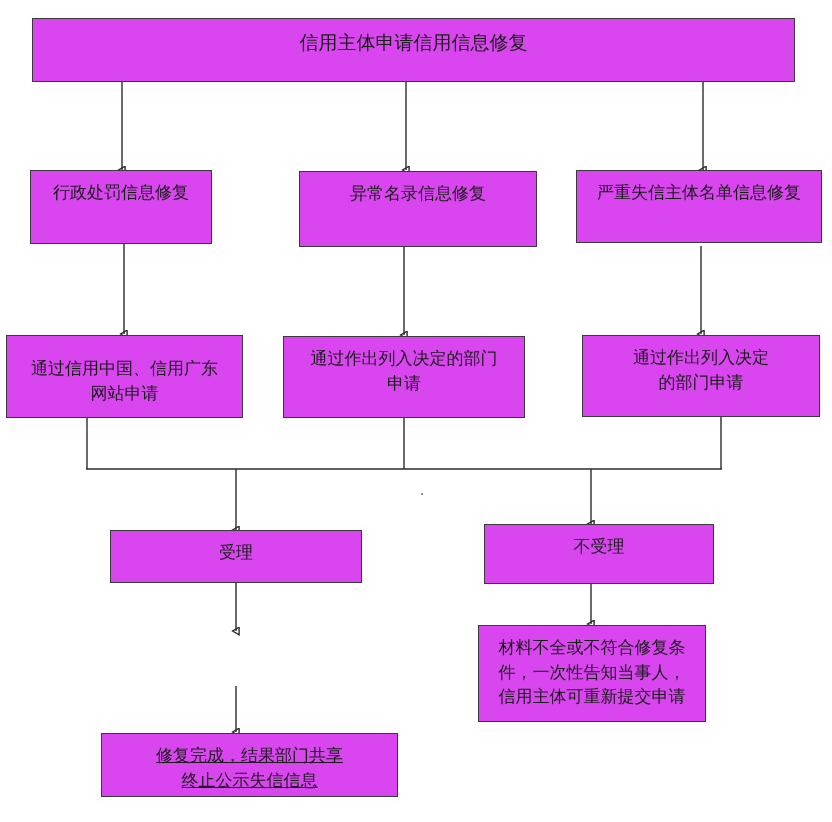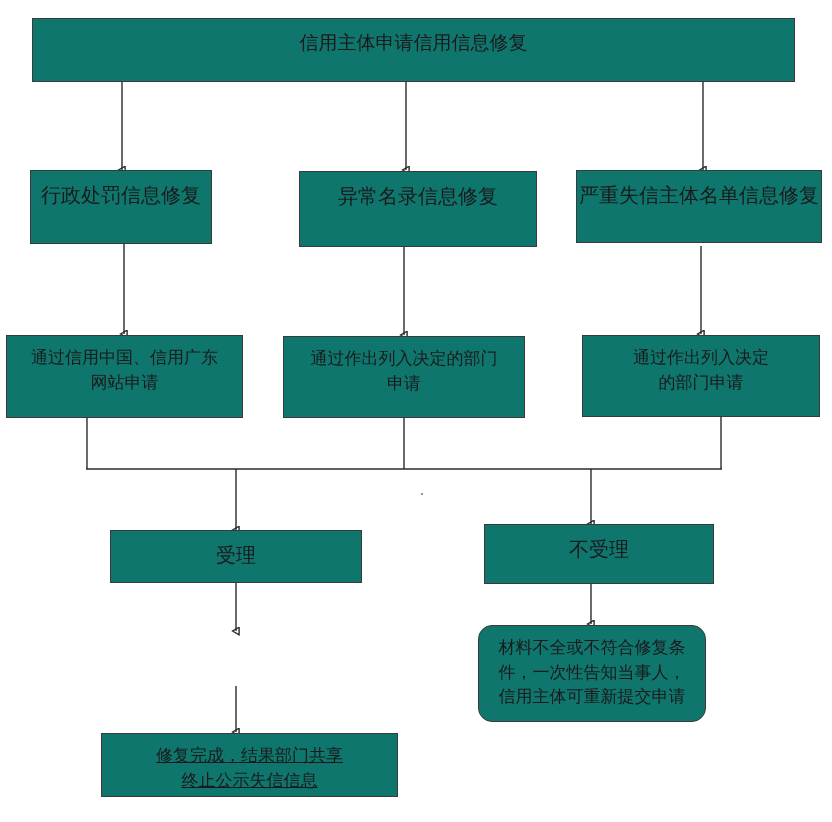--- a/index.html
+++ b/index.html
@@ -14,37 +14,37 @@
     position: relative;
     width: 832px;
     height: 822px;
     background: #ffffff;
     overflow: hidden;
   }
   .node {
     position: absolute;
     box-sizing: border-box;
     border: 1.5px solid #3a3a3a;
-    background: #0f766e;
+    background: #d946ef;
     display: flex;
     align-items: flex-start;
     justify-content: center;
     padding-top: 10px;
     text-align: center;
     color: #1a1a1a;
     line-height: 1.45;
     z-index: 2;
   }
   .node .node-label {
     display: block;
     width: 100%;
     white-space: pre-line;
   }
   .fs-lg  { font-size: 19px; }
-  .fs-md  { font-size: 20px; }
+  .fs-md  { font-size: 17px; }
   .fs-sm  { font-size: 17px; }
 
   
   svg#connectors {
     position: absolute;
     left: 0;
     top: 0;
     width: 832px;
     height: 822px;
     z-index: 1;
@@ -110,21 +110,21 @@
   </div>
 
   <div class="node fs-md" style="left:299px; top:171px; width:238px; height:76px;">
     <span class="node-label">异常名录信息修复</span>
   </div>
 
   <div class="node fs-md" style="left:576px; top:170px; width:246px; height:73px;">
     <span class="node-label">严重失信主体名单信息修复</span>
   </div>
 
-  <div class="node fs-sm" style="left:6px; top:335px; width:237px; height:83px;">
+  <div class="node fs-sm" style="left:6px; top:335px; width:237px; height:83px;align-items:center;">
     <span class="node-label">通过信用中国、信用广东
 网站申请</span>
   </div>
 
   <div class="node fs-sm" style="left:283px; top:336px; width:242px; height:82px;">
     <span class="node-label">通过作出列入决定的部门
 申请</span>
   </div>
 
   <div class="node fs-sm" style="left:582px; top:335px; width:238px; height:82px;">
@@ -139,19 +139,19 @@
   <div class="node fs-md" style="left:484px; top:524px; width:230px; height:60px;">
     <span class="node-label">不受理</span>
   </div>
 
 
   <div class="node fs-sm" style="left:101px; top:733px; width:297px; height:64px;text-decoration:underline;">
     <span class="node-label">修复完成，结果部门共享
 终止公示失信信息</span>
   </div>
 
-  <div class="node fs-sm" style="left:478px; top:625px; width:228px; height:97px;border-radius:14px;">
+  <div class="node fs-sm" style="left:478px; top:625px; width:228px; height:97px;">
     <span class="node-label">材料不全或不符合修复条
 件，一次性告知当事人，
 信用主体可重新提交申请</span>
   </div>
 
 </div>
 
 </body></html>

